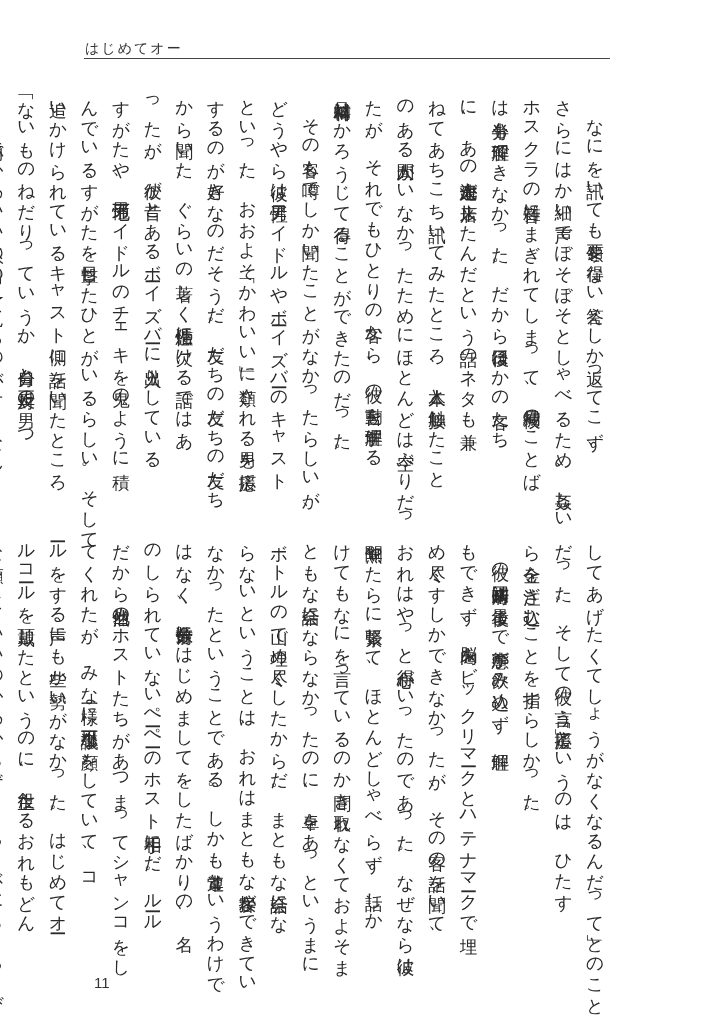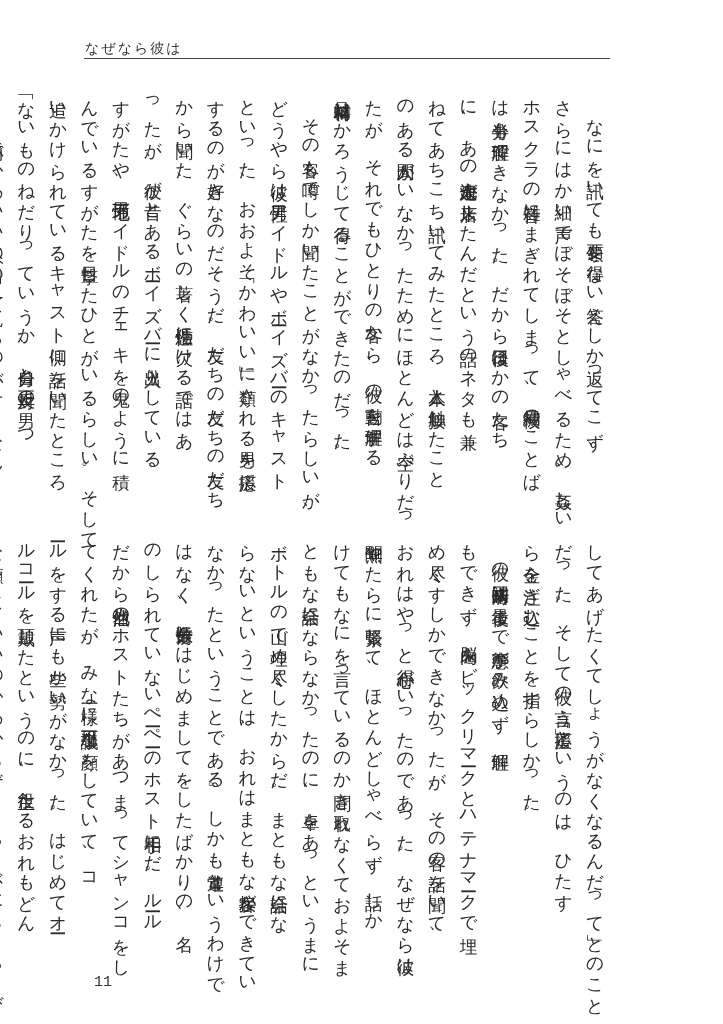--- a/index.html
+++ b/index.html
@@ -50,29 +50,29 @@
       height: 420px;
     }
     .col {
       display: block;
       white-space: nowrap;
     }
     .page-number {
       position: absolute;
       left: 94px;
       top: 974px;
-      font-family: Liberation Mono, monospace;
+      font-family: Liberation Sans, sans-serif;
       font-size: 15px;
       color: #333;
     }
   </style>
 </head>
 <body>
 
-<div class="running-header">なぜなら彼は</div>
+<div class="running-header">はじめてオー</div>
 <div class="header-rule"></div>
 
 <div class="tier tier-top">
   <span class="col">　なにを訊いても要領を得ない答えしか返ってこず、</span>
   <span class="col">さらにはか細い声でぼそぼそとしゃべるため、姦しい</span>
   <span class="col">ホスクラの雑音にまぎれてしまって、結局彼のことば</span>
   <span class="col">は半分も理解できなかった。だから後日ほかの客たち</span>
   <span class="col">に、あの七海建人が来店したんだという話のネタも兼</span>
   <span class="col">ねてあちこち訊いてみたところ、本人と接触したこと</span>
   <span class="col">のある人間がいなかったためにほとんどは空ぶりだっ</span>

